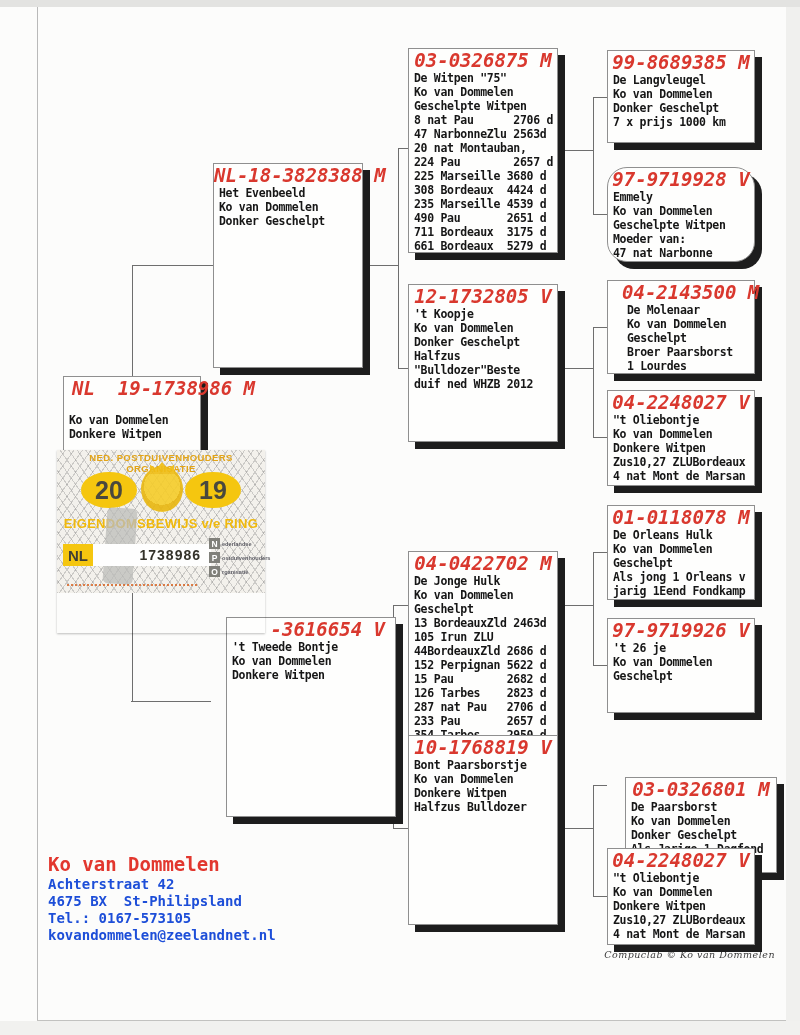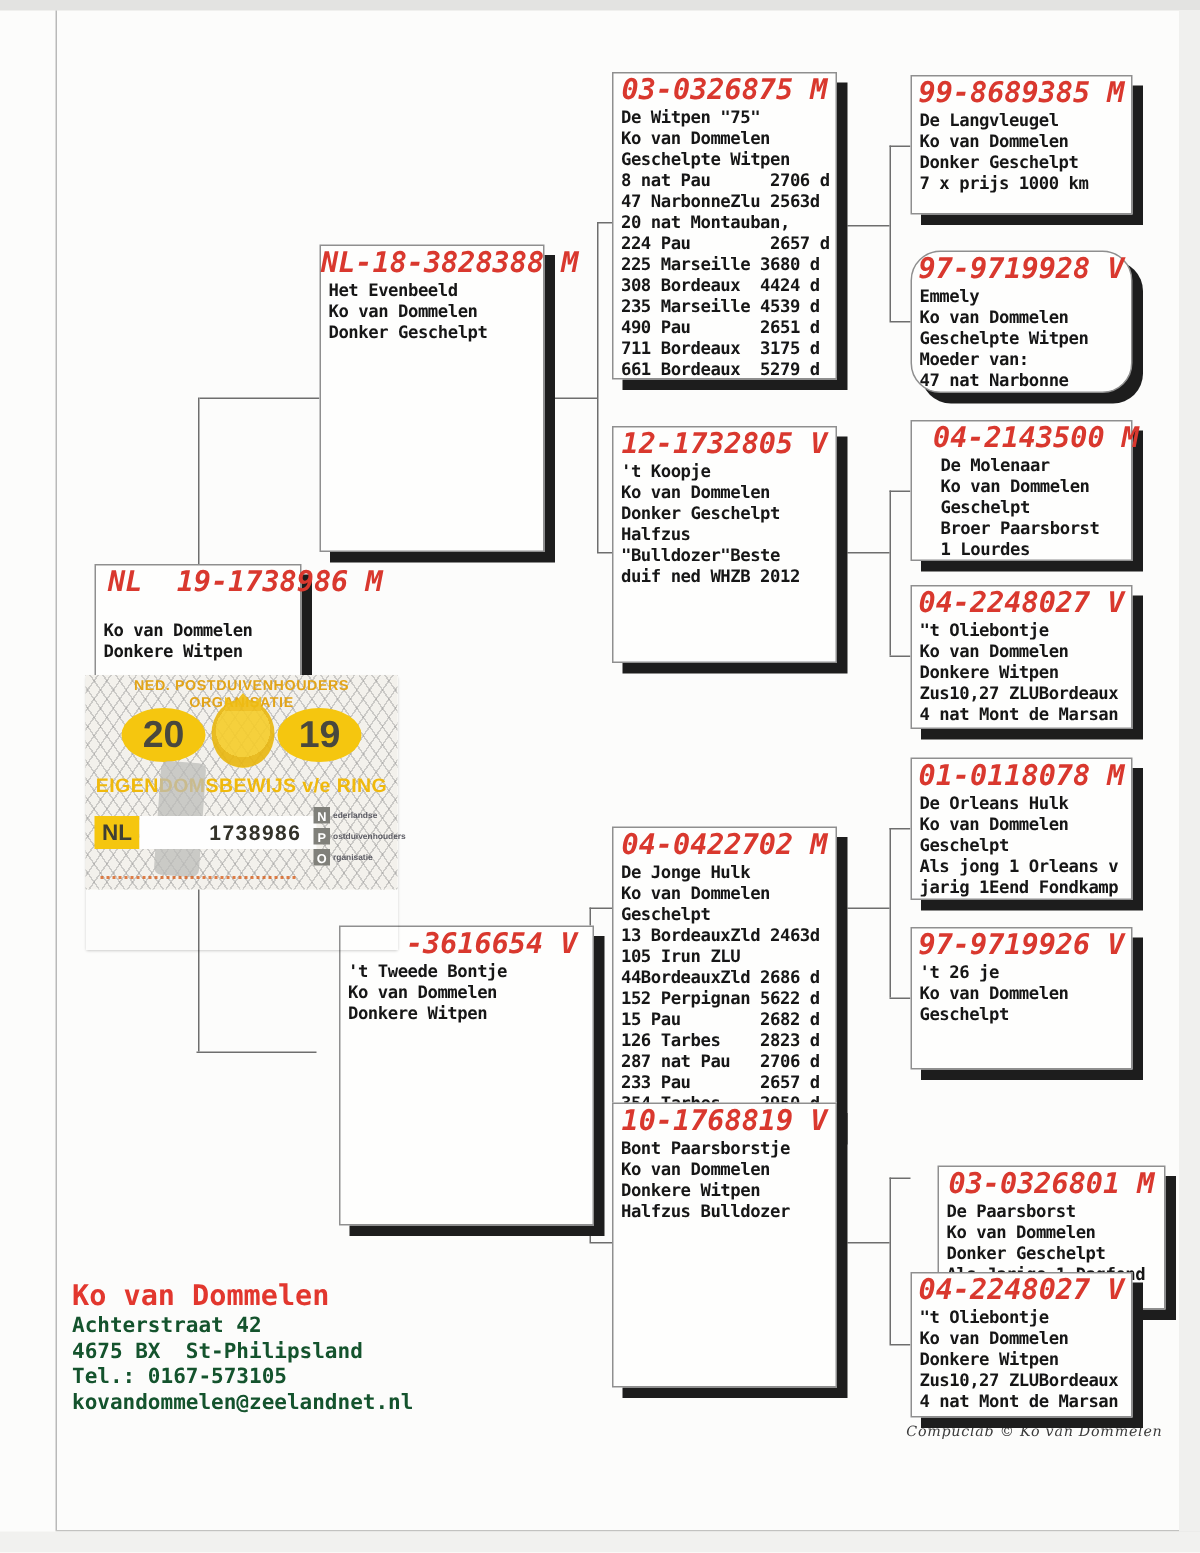--- a/index.html
+++ b/index.html
@@ -74,21 +74,21 @@
   .barcode{position:absolute;left:11px;top:4px;width:186px;height:23px;background:#fff;
            background-image:repeating-linear-gradient(90deg,#141414 0 2px,#fff 2px 3px,
              #141414 3px 4px,#fff 4px 7px,#141414 7px 10px,#fff 10px 12px,
              #141414 12px 13px,#fff 13px 15px,#141414 15px 16px,#fff 16px 19px);}
   .bcnum{position:absolute;left:0;top:27px;width:208px;text-align:center;
          font-size:11px;color:#222;letter-spacing:2px;font-weight:600;}
 
   
   .owner{position:absolute;left:48px;top:852px;z-index:2;}
   .ownername{color:#e2372e;font-size:19px;font-weight:700;line-height:24px;white-space:pre;}
-  .ownerlines{font-size:14px;font-weight:600;color:#14532d;line-height:17px;white-space:pre;}
+  .ownerlines{font-size:14px;font-weight:600;color:#1d4ed8;line-height:17px;white-space:pre;}
   .credit{position:absolute;left:573px;top:949px;width:202px;text-align:right;
           font-family:"DejaVu Serif",serif;font-style:italic;font-size:9.5px;color:#3a3a3a;
           letter-spacing:.5px;white-space:pre;}
 </style>
 </head>
 <body>
 
 <div class="page">
 
   <div class="topstrip"></div>

